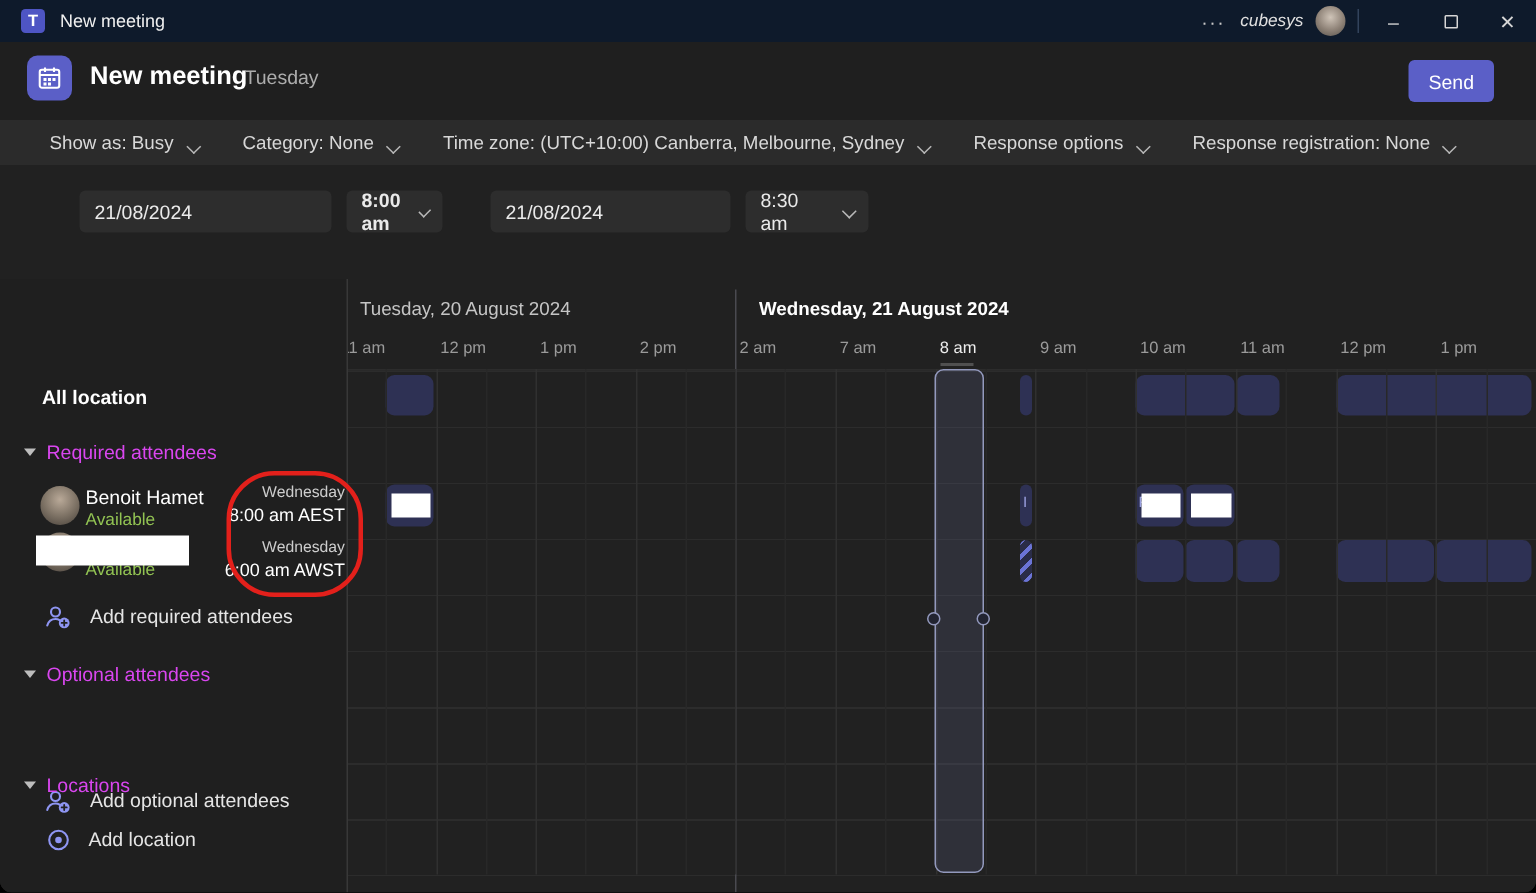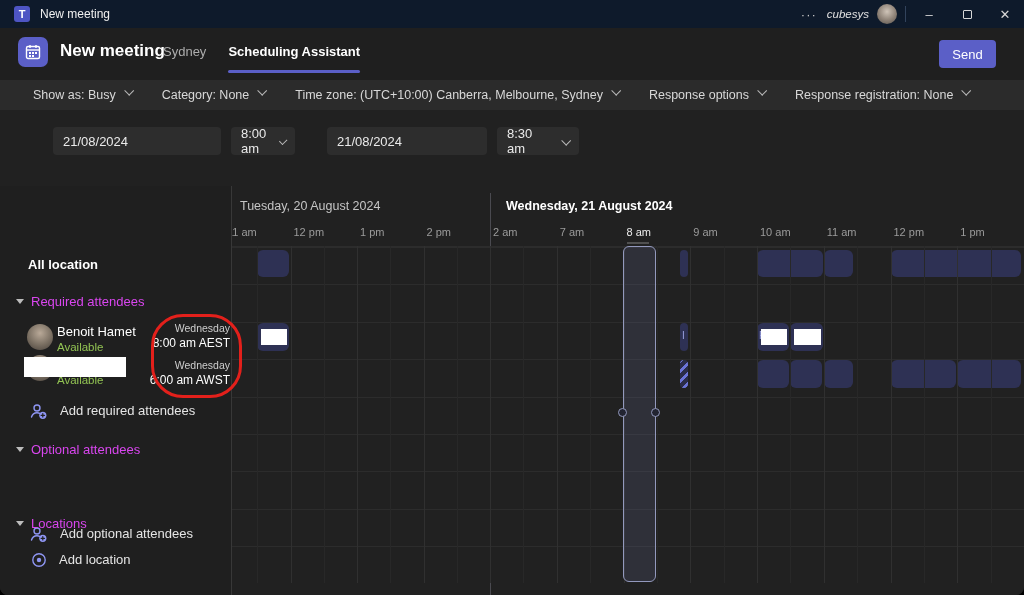--- a/index.html
+++ b/index.html
@@ -26,21 +26,21 @@
   .app-icon { position:absolute; left:18px; top:9px; width:30px; height:30px; border-radius:7px; background:#5b5fc7; display:flex; align-items:center; justify-content:center; }
   .page-title { position:absolute; left:60px; top:13px; font-size:17px; font-weight:bold; color:#ffffff; }
   .tabs { position:absolute; left:163px; top:16px; display:flex; gap:22px; }
   .tab { font-size:13px; color:#adadad; padding-bottom:10px; position:relative; }
   .tab.active { color:#ffffff; font-weight:bold; }
   .tab.active::after { content:""; position:absolute; left:0; right:0; bottom:-4px; height:3px; border-radius:2px; background:#5b5fc7; }
   .send-btn { position:absolute; right:28px; top:12px; width:57px; height:28px; background:#5b5fc7; border:none; border-radius:4px; color:#fff; font-size:13px; font-family:inherit; }
 
   
   .options-bar { position:absolute; left:0; top:80px; width:1024px; height:30px; background:#2b2b2b; display:flex; align-items:center; padding-left:33px; gap:30px; }
-  .opt-item { color:#d8d8d8; font-size:12.5px; display:flex; align-items:flex-start; }
+  .opt-item { color:#d8d8d8; font-size:12.5px; display:flex; align-items:flex-end; }
   .chev { display:inline-block; width:7px; height:7px; border-right:1.5px solid #b9b9b9; border-bottom:1.5px solid #b9b9b9; transform:rotate(45deg) translateY(-1px); margin-left:9px; }
 
   
   .sched { position:absolute; left:0; top:110px; width:1024px; height:76px; background:#212121; }
   .clock-ic { position:absolute; left:32px; top:133px; }
   .field { position:absolute; height:28px; background:#2d2d2d; border-radius:4px; border:none; color:#eaeaea; font-size:13px; font-family:inherit; padding:0 10px; }
   .dd { display:flex; align-items:center; justify-content:space-between; }
   .arrow-ic { position:absolute; left:299px; top:132px; color:#bdbdbd; font-size:15px; }
   .dur { position:absolute; left:587px; top:134px; color:#bdbdbd; font-size:12.5px; }
   .toggle { position:absolute; left:623px; top:132px; width:32px; height:17px; border-radius:9px; background:#4d4d4d; }
@@ -128,22 +128,21 @@
           <line x1="11" y1="1" x2="11" y2="4" stroke="#fff" stroke-width="1.4"></line>
           <rect x="4" y="8" width="2" height="2" fill="#fff"></rect>
           <rect x="7" y="8" width="2" height="2" fill="#fff"></rect>
           <rect x="10" y="8" width="2" height="2" fill="#fff"></rect>
           <rect x="4" y="11" width="2" height="2" fill="#fff"></rect>
           <rect x="7" y="11" width="2" height="2" fill="#fff"></rect>
         </svg>
     </div>
     <div class="page-title">New meeting</div>
     <div class="tabs">
-      <div class="tab">Sydney</div>
-      <div class="tab active">Scheduling Assistant</div>
+      <div class="tab">Tuesday</div>
     </div>
     <button class="send-btn">Send</button>
   </div>
 
   <div class="options-bar">
       <div class="opt-item">
         <span>Show as: Busy</span>
         <span class="chev"></span>
       </div>
       <div class="opt-item">
@@ -165,21 +164,21 @@
     </div>
 
   <div class="sched">
     <div class="clock-ic">
       <svg class="icon-svg" width="16" height="16" viewBox="0 0 16 16">
           <circle cx="8" cy="8" r="6.5" fill="none" stroke="#bdbdbd" stroke-width="1.3"></circle>
           <path d="M8 4.5V8l2.6 1.6" fill="none" stroke="#bdbdbd" stroke-width="1.3" stroke-linecap="round"></path>
         </svg>
     </div>
     <input class="field" style="left: 53px; top: 17px; width: 168px;" value="21/08/2024">
-    <div class="field dd" style="left:231px; top:17px; width:64px;">
+    <div class="field dd" style="left:231px; top:17px; width:64px;font-weight:bold;">
       <span>8:00 am</span>
         <span class="chev"></span>
     </div>
     <div class="arrow-ic">⟶</div>
     <input class="field" style="left: 327px; top: 17px; width: 160px;" value="21/08/2024">
     <div class="field dd" style="left:497px; top:17px; width:82px;">
       <span>8:30 am</span>
         <span class="chev"></span>
     </div>
     <div class="dur">30m</div>

